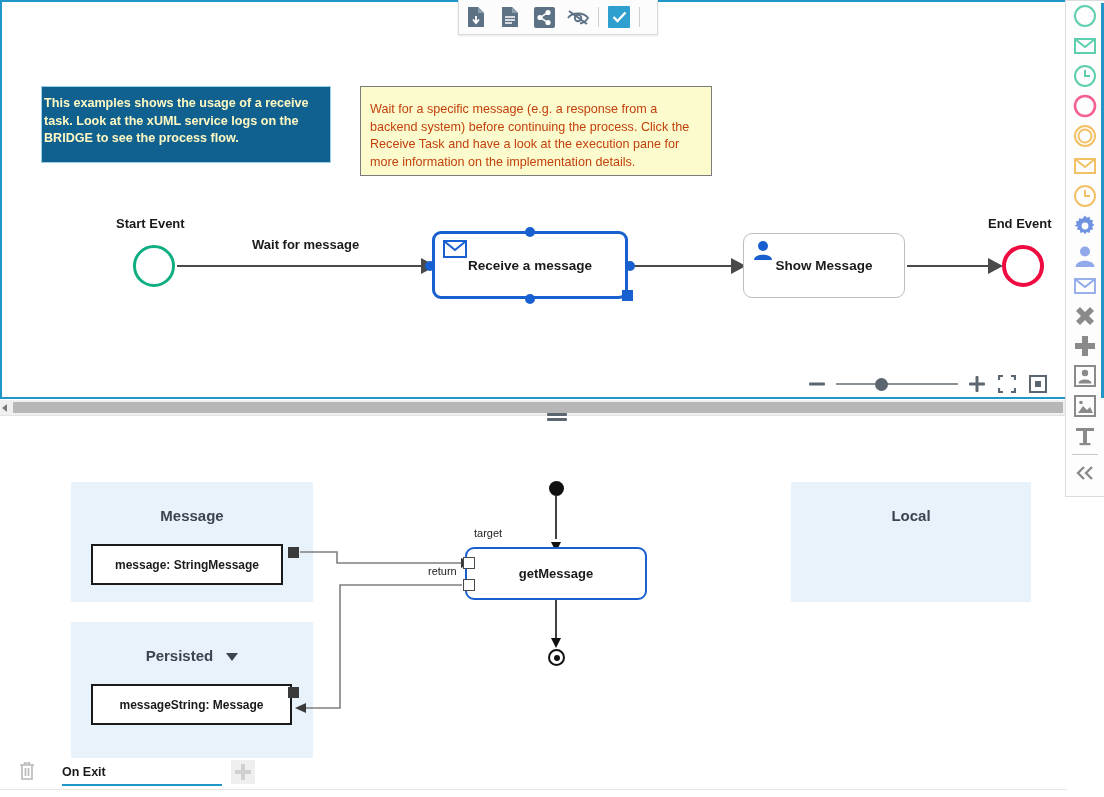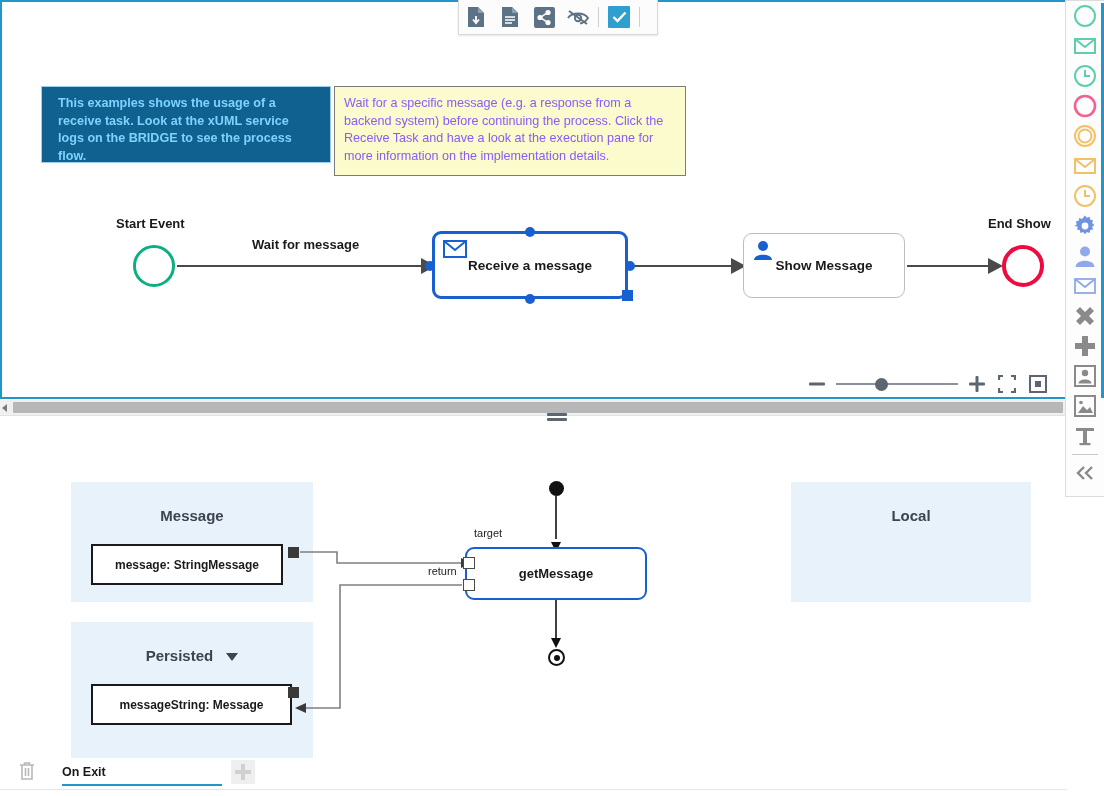--- a/index.html
+++ b/index.html
@@ -39,27 +39,27 @@
     position:absolute;left:0;top:0;width:1067px;height:399px;
     border:2px solid #2196c9;box-sizing:border-box;background:#fff;
     overflow:hidden;
   }
   .note{
     position:absolute;box-sizing:border-box;
     font-size:12.6px;line-height:17.5px;
   }
   .note-blue{
     left:39px;top:84px;width:290px;height:77px;
-    background:#10618f;border:1px solid #9ad0ea;color:#7dd3fc;
-    font-weight:bold;padding:8px 16px;
+    background:#10618f;border:1px solid #9ad0ea;color:#fef9c3;
+    font-weight:bold;padding:8px 2px;
   }
   .note-yellow{
-    left:332px;top:84px;width:352px;height:90px;
-    background:#fbfbcd;border:1px solid #7b7b7b;color:#8b5cf6;
-    padding:8px 9px;font-weight:normal;
+    left:358px;top:84px;width:352px;height:90px;
+    background:#fbfbcd;border:1px solid #7b7b7b;color:#c2410c;
+    padding:14px 9px;font-weight:normal;
   }
   .lbl{position:absolute;font-size:13px;font-weight:bold;color:#1a1a1a;}
 
   
   .ev-start{position:absolute;left:131px;top:243px;width:42px;height:42px;border:3px solid #0fae82;border-radius:50%;background:#fff;box-sizing:border-box;}
   .ev-end{position:absolute;left:1000px;top:243px;width:42px;height:42px;border:4px solid #ee0b40;border-radius:50%;background:#fff;box-sizing:border-box;}
 
   .task{position:absolute;box-sizing:border-box;background:#fff;border-radius:9px;
         display:flex;align-items:center;justify-content:center;
         font-size:13.5px;font-weight:bold;color:#1a1a1a;}
@@ -110,21 +110,21 @@
 <body>
 
 <div class="root">
 
   <div class="pane-top">
 
     <div class="note note-blue">This examples shows the usage of a receive task. Look at the xUML service logs on the BRIDGE to see the process flow.</div>
     <div class="note note-yellow">Wait for a specific message (e.g. a response from a backend system) before continuing the process. Click the Receive Task and have a look at the execution pane for more information on the implementation details.</div>
 
     <div class="lbl" style="left:114px;top:214px;">Start Event</div>
-    <div class="lbl" style="left:986px;top:214px;">End Show</div>
+    <div class="lbl" style="left:986px;top:214px;">End Event</div>
     <div class="lbl" style="left:250px;top:235px;">Wait for message</div>
 
     <svg style="position:absolute;left:0;top:0;" width="1067" height="399">
       <line x1="175" y1="264" x2="419" y2="264" stroke="#4a4a4a" stroke-width="2"></line>
       <polygon points="419,256 434,264 419,272" fill="#4a4a4a"></polygon>
       <line x1="628" y1="264" x2="729" y2="264" stroke="#4a4a4a" stroke-width="2"></line>
       <polygon points="729,256 744,264 729,272" fill="#4a4a4a"></polygon>
       <line x1="905" y1="264" x2="986" y2="264" stroke="#4a4a4a" stroke-width="2"></line>
       <polygon points="986,256 1001,264 986,272" fill="#4a4a4a"></polygon>
     </svg>

